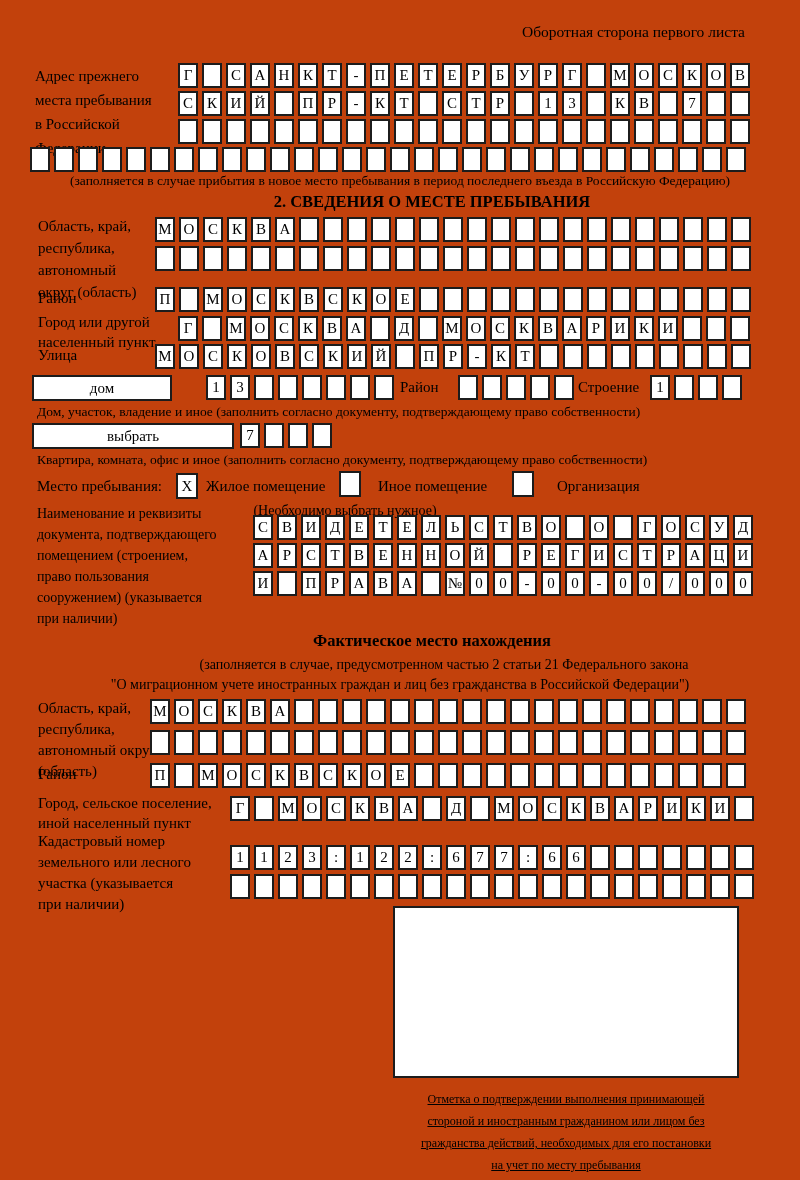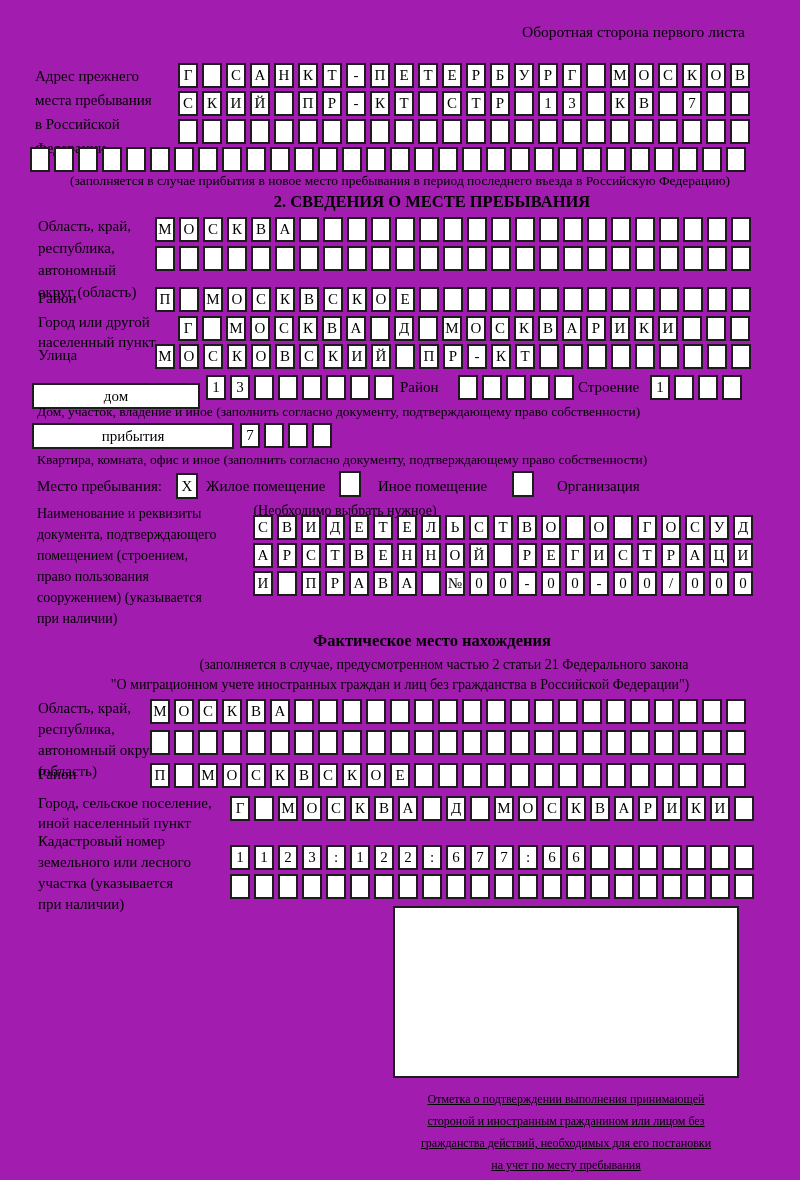--- a/index.html
+++ b/index.html
@@ -1,16 +1,16 @@
 <!DOCTYPE html>
 <html><head>
 <meta charset="utf-8">
 <style>
   html,body{margin:0;padding:0;background:#fff;}
-  .page{position:relative;width:800px;height:1180px;background:#a21caf;color:#000;
+  .page{position:relative;width:800px;height:1180px;background:#c2410c;color:#000;
         font-family:"Liberation Serif", serif;overflow:hidden;}
   .abs{position:absolute;}
   .lbl{font-size:15px;line-height:1;white-space:nowrap;}
   .cellrow{position:absolute;display:flex;gap:4px;}
   .cell{flex:none;box-sizing:border-box;width:20px;height:25px;border:2px solid #1c1c1c;
         display:flex;align-items:center;justify-content:center;
         font-size:15px;background:#fff;}
   .wbox{position:absolute;box-sizing:border-box;height:26px;border:2px solid #1c1c1c;
         display:flex;align-items:center;justify-content:center;font-size:15px;background:#fff;}
   .checkbox{position:absolute;box-sizing:border-box;width:22px;height:26px;border:2px solid #1c1c1c;
@@ -291,21 +291,21 @@
       <div class="cell"></div>
       <div class="cell"></div>
       <div class="cell"></div>
       <div class="cell"></div>
       <div class="cell"></div>
       <div class="cell"></div>
       <div class="cell"></div>
       <div class="cell"></div>
     </div>
 
-  <div class="wbox" style="left:32px;top:383px;width:168px;">дом</div>
+  <div class="wbox" style="left:32px;top:375px;width:140px;">дом</div>
   <div class="cellrow" style="left:206px;top:375px;">
       <div class="cell">1</div>
       <div class="cell">3</div>
       <div class="cell"></div>
       <div class="cell"></div>
       <div class="cell"></div>
       <div class="cell"></div>
       <div class="cell"></div>
       <div class="cell"></div>
     </div>
@@ -319,21 +319,21 @@
     </div>
   <div class="abs lbl" style="left:578px;top:380px;">Строение</div>
   <div class="cellrow" style="left:650px;top:375px;">
       <div class="cell">1</div>
       <div class="cell"></div>
       <div class="cell"></div>
       <div class="cell"></div>
     </div>
   <div class="caption" style="left:37px;top:404px;">Дом, участок, владение и иное (заполнить согласно документу, подтверждающему право собственности)</div>
 
-  <div class="wbox" style="left:32px;top:423px;width:202px;">прибытия</div>
+  <div class="wbox" style="left:32px;top:423px;width:202px;">выбрать</div>
   <div class="cellrow" style="left:240px;top:423px;">
       <div class="cell">7</div>
       <div class="cell"></div>
       <div class="cell"></div>
       <div class="cell"></div>
     </div>
   <div class="caption" style="left:37px;top:452px;">Квартира, комната, офис и иное (заполнить согласно документу, подтверждающему право собственности)</div>
 
   <div class="abs lbl" style="left:37px;top:479px;">Место пребывания:</div>
   <div class="checkbox" style="left:176px;top:473px;">X</div>

